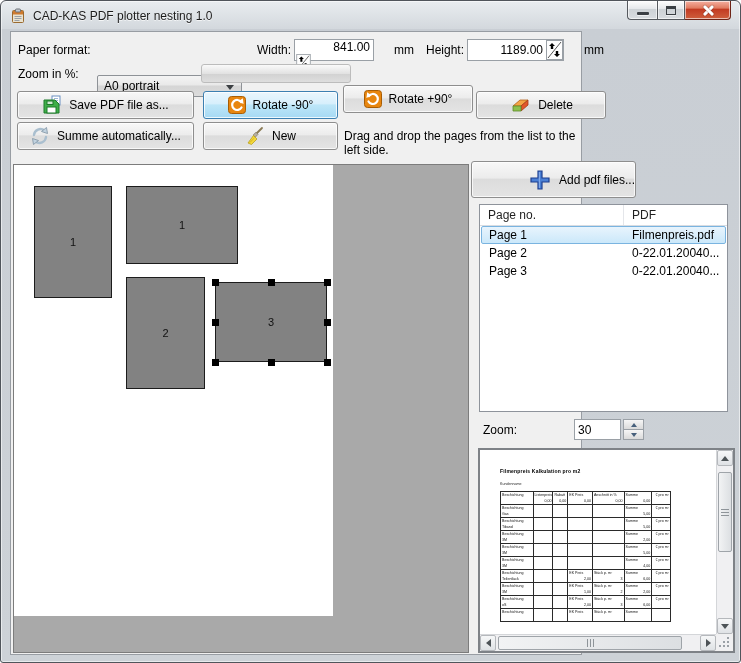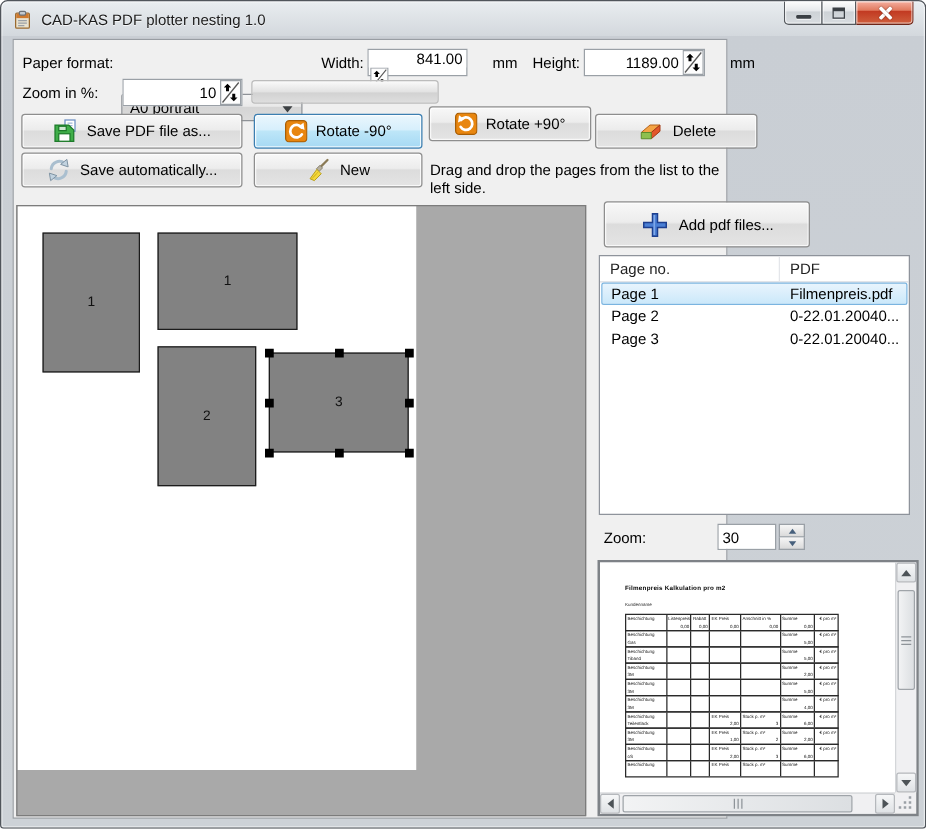--- a/index.html
+++ b/index.html
@@ -160,29 +160,20 @@
       <svg class="spin-dx" viewBox="0 0 17 20">
         <rect x="0.5" y="0.5" width="16" height="19" fill="#fdfdfd" stroke="#9aa0a6"></rect>
         <line x1="15" y1="2" x2="2" y2="18" stroke="#555" stroke-width="1"></line>
         <path d="M6 3 L9 6 L7.2 6 L7.2 9 L4.8 9 L4.8 6 L3 6 Z" fill="#000"></path>
         <path d="M11 17 L8 14 L9.8 14 L9.8 11 L12.2 11 L12.2 14 L14 14 Z" fill="#000"></path>
       </svg>
     </div>
     <span class="lbl" style="left:573px; top:11px;">mm</span>
 
     <span class="lbl" style="left:7px; top:35px;">Zoom in %:</span>
-    <div class="spinfield" style="left:87px; top:31px; width:96px;">
-      <input value="10" style="">
-      <svg class="spin-dx" viewBox="0 0 17 20">
-        <rect x="0.5" y="0.5" width="16" height="19" fill="#fdfdfd" stroke="#9aa0a6"></rect>
-        <line x1="15" y1="2" x2="2" y2="18" stroke="#555" stroke-width="1"></line>
-        <path d="M6 3 L9 6 L7.2 6 L7.2 9 L4.8 9 L4.8 6 L3 6 Z" fill="#000"></path>
-        <path d="M11 17 L8 14 L9.8 14 L9.8 11 L12.2 11 L12.2 14 L14 14 Z" fill="#000"></path>
-      </svg>
-    </div>
     <div class="progress-shell" style="left:190px; top:32px; width:150px; height:19px;"></div>
 
     <div class="btn" style="left:6px; top:59px; width:177px;">
       <span class="ic">
         <svg width="20" height="20" viewBox="0 0 20 20">
           <rect x="10" y="1" width="8" height="9" fill="#fff" stroke="#6b8fc2"></rect>
           <line x1="12" y1="3.5" x2="16" y2="3.5" stroke="#9db6d6"></line>
           <line x1="12" y1="5.5" x2="16" y2="5.5" stroke="#9db6d6"></line>
           <path d="M2 5 h11 l4 4 v9 H2 Z" fill="#3fae49" stroke="#1d7a2a"></path>
           <rect x="5" y="12" width="9" height="6" fill="#fff" stroke="#1d7a2a"></rect>
@@ -227,21 +218,21 @@
 
     <div class="btn" style="left:6px; top:90px; width:177px;">
       <span class="ic">
         <svg width="20" height="20" viewBox="0 0 20 20">
           <path d="M4 9 A6.5 6.5 0 0 1 14.5 4.5" fill="none" stroke="#aabfcf" stroke-width="2.4" stroke-linecap="round"></path>
           <polygon points="16.5,1.5 17.5,7.5 11.5,5.5" fill="#c2d3e0" stroke="#7f93a3" stroke-width="0.8"></polygon>
           <path d="M16 11 A6.5 6.5 0 0 1 5.5 15.5" fill="none" stroke="#aabfcf" stroke-width="2.4" stroke-linecap="round"></path>
           <polygon points="3.5,18.5 2.5,12.5 8.5,14.5" fill="#c2d3e0" stroke="#7f93a3" stroke-width="0.8"></polygon>
         </svg>
       </span>
-      <span>Save automatically...</span>
+      <span>Summe automatically...</span>
     </div>
 
     <div class="btn" style="left:192px; top:90px; width:135px;">
       <span class="ic">
         <svg width="20" height="20" viewBox="0 0 20 20">
           <line x1="17" y1="2" x2="10.5" y2="8.5" stroke="#8a7a55" stroke-width="1.8" stroke-linecap="round"></line>
           <rect x="8.6" y="7.2" width="4" height="3" transform="rotate(-45 10.6 8.7)" fill="#b7b0a0" stroke="#77705e" stroke-width="0.6"></rect>
           <polygon points="3,17 8.5,9.5 12,13 6.5,18.5" fill="#f3d73b" stroke="#b89f1f" stroke-width="0.8"></polygon>
           <line x1="5.5" y1="16" x2="9.5" y2="11.5" stroke="#d9ba22" stroke-width="0.8"></line>
           <line x1="4.2" y1="17.2" x2="8" y2="13.2" stroke="#d9ba22" stroke-width="0.8"></line>
@@ -269,21 +260,21 @@
         <div class="handle" style="left: 198px; top: 114px;"></div>
         <div class="handle" style="left: 254px; top: 114px;"></div>
         <div class="handle" style="left: 310px; top: 114px;"></div>
         <div class="handle" style="left: 198px; top: 154px;"></div>
         <div class="handle" style="left: 310px; top: 154px;"></div>
         <div class="handle" style="left: 198px; top: 194px;"></div>
         <div class="handle" style="left: 254px; top: 194px;"></div>
         <div class="handle" style="left: 310px; top: 194px;"></div>
       </div>
 
-    <div class="btn side-btn" style="left:472px; top:129px; width:165px; height:37px;">
+    <div class="btn side-btn" style="left:460px; top:129px; width:165px; height:37px;justify-content:flex-end;">
       <span class="ic">
         <svg width="24" height="24" viewBox="0 0 24 24">
           <path d="M10 3 h4 v7 h7 v4 h-7 v7 h-4 v-7 H3 v-4 h7 Z" fill="#4a7fd4" stroke="#1d3f8f" stroke-width="1.2"></path>
           <path d="M10.8 4 h1.2 v16 h-1.2 Z" fill="#8fb3ec" opacity="0.8"></path>
         </svg>
       </span>
       <span>Add pdf files...</span>
     </div>
 
     <div class="listbox" style="left:468px; top:172px; width:249px; height:208px;">

